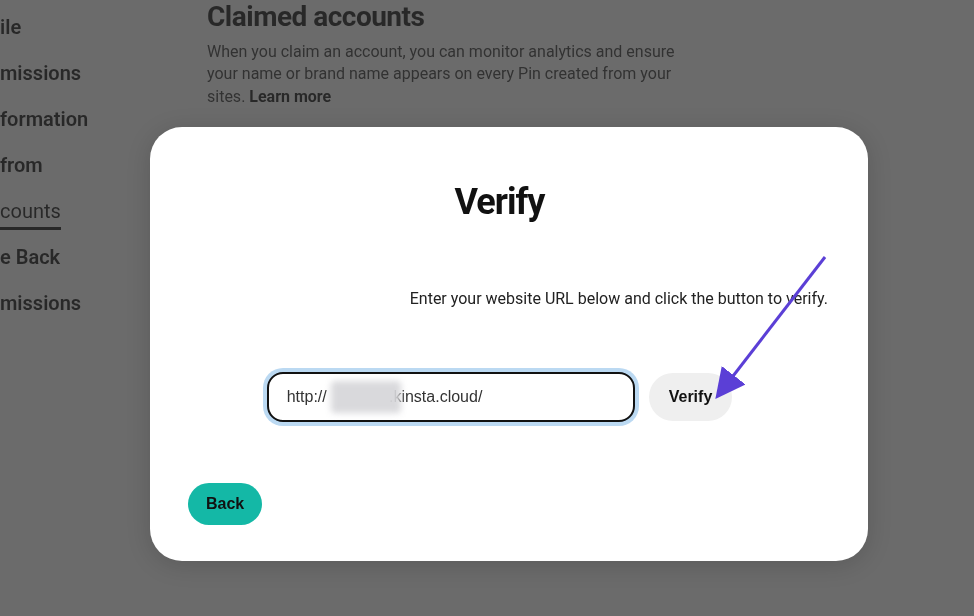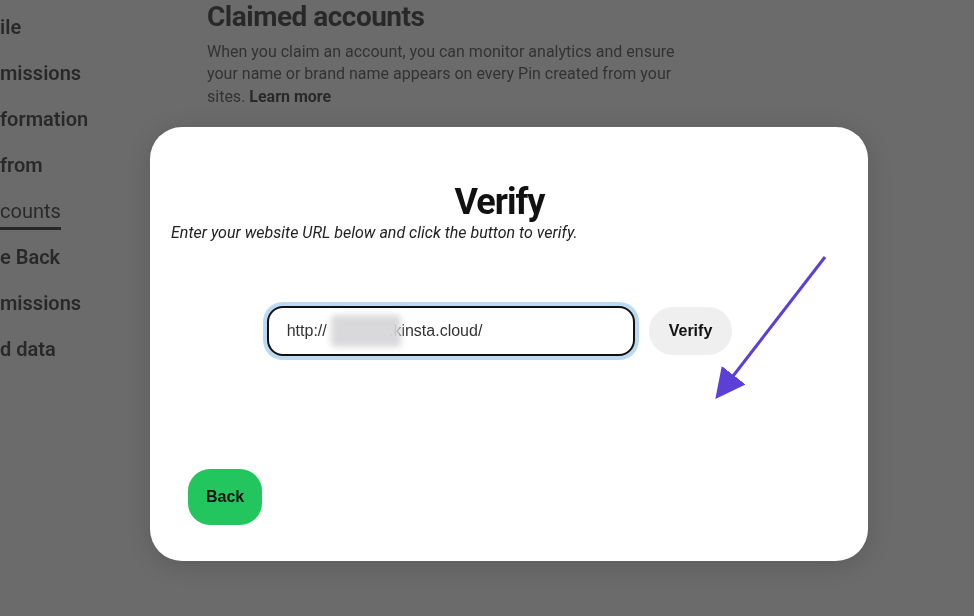--- a/index.html
+++ b/index.html
@@ -92,24 +92,24 @@
     }
     .modal-title {
       text-align: center;
       font-size: 36px;
       font-weight: 700;
       color: #111;
       margin-top: 14px;
       letter-spacing: -1px;
     }
     .modal-instruction {
-      text-align: left;
+      text-align: right;
       font-size: 16px;
       color: #222;
-      font-style: italic;
+      margin-top: 66px;
     }
     .input-row {
       display: flex;
       align-items: center;
       justify-content: center;
       margin-top: 64px;
       gap: 14px;
       padding-left: 90px;
       padding-right: 90px;
     }
@@ -147,25 +147,25 @@
       background: #efefef;
       font-size: 16px;
       font-weight: 600;
       color: #111;
       cursor: pointer;
     }
     .back-btn {
       position: absolute;
       left: 38px;
       bottom: 36px;
-      height: 56px;
+      height: 42px;
       padding: 0 18px;
       border: none;
       border-radius: 22px;
-      background: #22c55e;
+      background: #14b8a6;
       font-size: 16px;
       font-weight: 700;
       color: #111;
       cursor: pointer;
     }
     .arrow-annotation {
       position: absolute;
       pointer-events: none;
     }
   </style>
@@ -175,21 +175,20 @@
 <div class="page-bg">
 
   <nav class="sidebar">
     <div class="sidebar-item"><span>ile</span></div>
     <div class="sidebar-item"><span>missions</span></div>
     <div class="sidebar-item"><span>formation</span></div>
     <div class="sidebar-item"><span> from</span></div>
     <div class="sidebar-item active"><span>counts</span></div>
     <div class="sidebar-item"><span>e Back</span></div>
     <div class="sidebar-item"><span>missions</span></div>
-    <div class="sidebar-item"><span>d data</span></div>
   </nav>
 
   <div class="main-content">
     <h1 class="page-title">Claimed accounts</h1>
     <p class="page-description">
       <span>When you claim an account, you can monitor analytics and ensure your name or brand name appears on every Pin created from your sites. </span><span class="learn-more">Learn more</span>
     </p>
   </div>
 
 </div>

